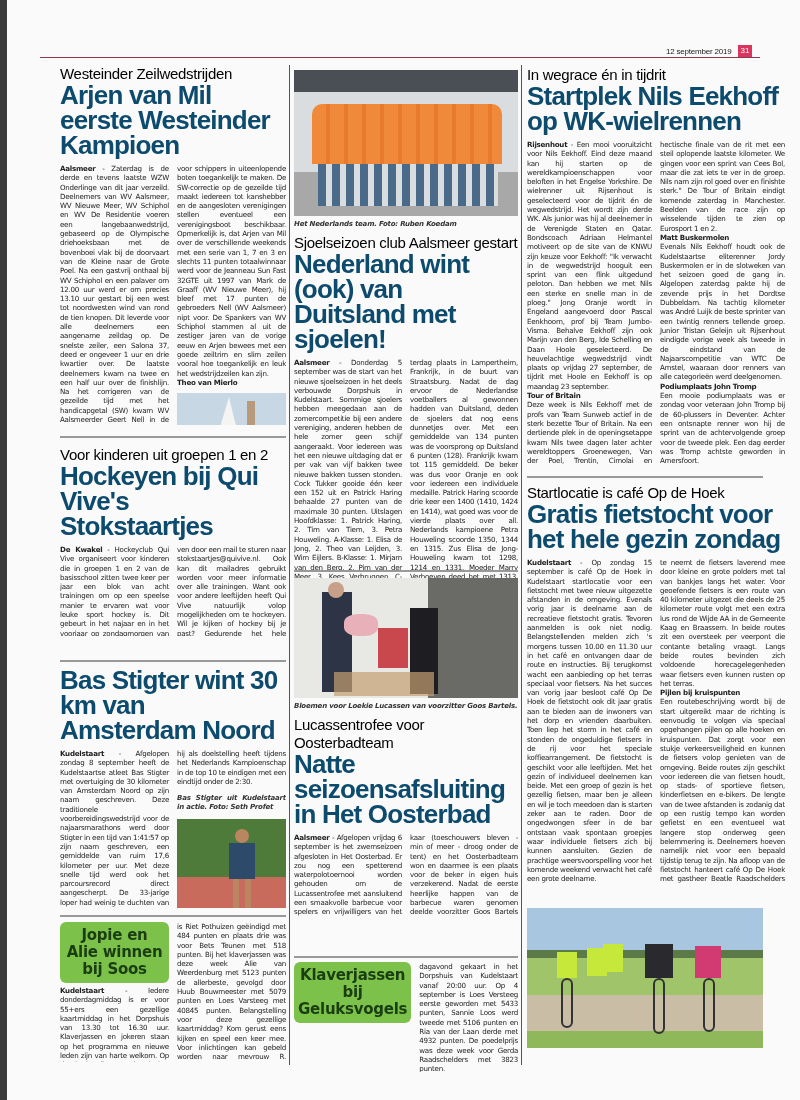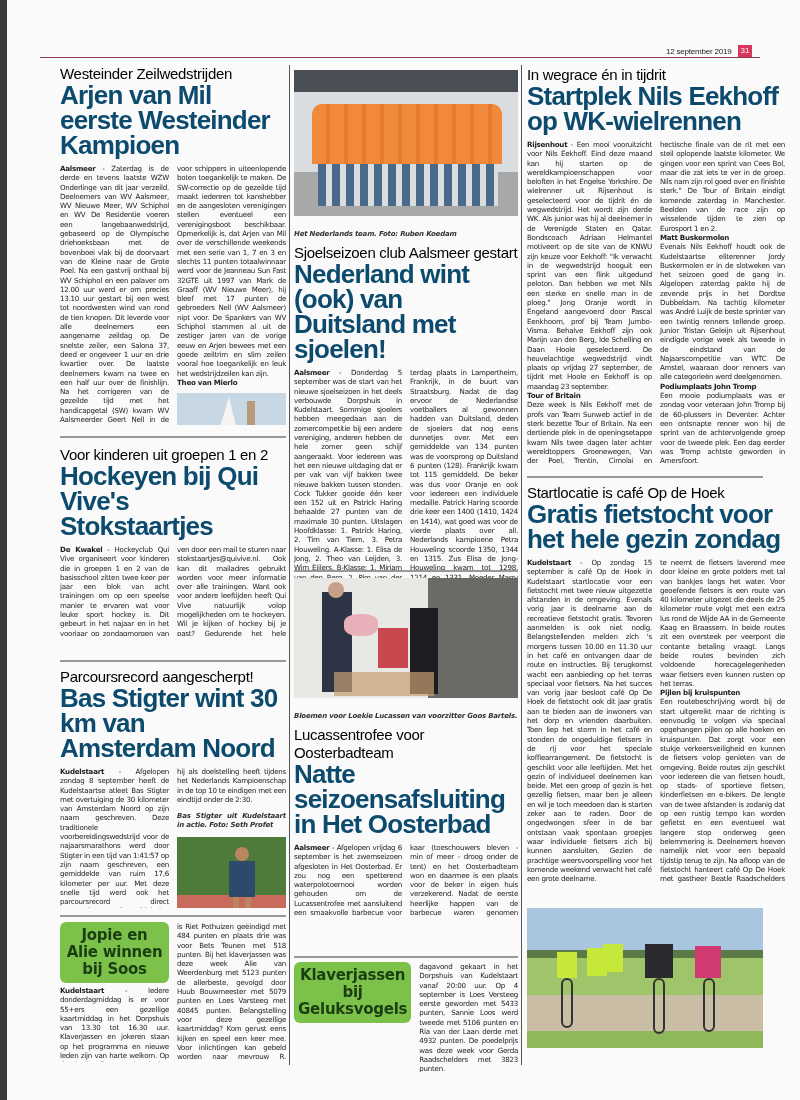--- a/index.html
+++ b/index.html
@@ -10,21 +10,21 @@
 .date{position:absolute;left:666px;top:47px;font-size:8px;color:#222;letter-spacing:-.2px}
 .pagenum{position:absolute;left:738px;top:45px;width:14px;height:12px;background:#d9365e;color:#fff;font-size:8px;text-align:center;line-height:12px}
 .art{position:absolute;overflow:hidden}
 .kicker{font-size:15px;font-weight:400;color:#000000;letter-spacing:-.3px;line-height:18px}
 .head{font-size:26px;font-weight:700;color:#0c4a6e;line-height:25px;letter-spacing:-.8px;font-family:"Liberation Sans",sans-serif}
 .cols{display:flex;gap:8px;margin-top:6px}
 .col{flex:1;font-size:7.1px;line-height:9.3px;text-align:justify;color:#222;font-family:"DejaVu Sans",sans-serif;letter-spacing:-.25px}
 .col p{margin:0}
 .col b{font-weight:700}
 .sub{font-weight:700;margin-top:4px}
-.cap{font-size:7px;font-style:italic;font-weight:700;color:#333;margin-top:12px;font-family:"DejaVu Sans",sans-serif;letter-spacing:-.2px}
+.cap{font-size:7px;font-style:italic;font-weight:700;color:#333;margin-top:2px;font-family:"DejaVu Sans",sans-serif;letter-spacing:-.2px}
 .photo{position:absolute;overflow:hidden}
 .rule{position:absolute;height:2px;background:#999}
 .vrule{position:absolute;width:1px;background:#555}
 .greenbox{background:#7cc24a;border-radius:6px;color:#1b3d12;font-weight:700;text-align:center;font-size:15px;line-height:17px;padding:5px 4px}
 </style>
 </head>
 <body>
 
 <div class="leftbar"></div>
 <div class="topline"></div>
@@ -53,21 +53,20 @@
   <div class="kicker">Voor kinderen uit groepen 1 en 2</div>
   <div class="head">Hockeyen bij Qui Vive's Stokstaartjes</div>
   <div class="cols">
     <div class="col"><b>De Kwakel</b><span> - Hockeyclub Qui Vive organiseert voor kinderen die in groepen 1 en 2 van de basisschool zitten twee keer per jaar een blok van acht trainingen om op een speelse manier te ervaren wat voor leuke sport hockey is. Dit gebeurt in het najaar en in het voorjaar op zondagmorgen van 9.30 tot 10.30 uur. Een super gezellige, sportieve start van de dag! Aanstaande zondag 15 september gaat de club weer van start met het najaarsblok! Kinderen kunnen zich hier nog voor opge-</span></div>
     <div class="col">ven door een mail te sturen naar stokstaartjes@quivive.nl. Ook kan dit mailadres gebruikt worden voor meer informatie over alle trainingen. Want ook voor andere leeftijden heeft Qui Vive natuurlijk volop mogelijkheden om te hockeyen. Wil je kijken of hockey bij je past? Gedurende het hele seizoen kun je instromen als nieuw lid en je aanmelden voor twee proeftrainingen. Kijk op www.quivive.nl of neem voor de mogelijkheden van proeflessen contact op via proefles@quivive.nl</div>
   </div>
 </div>
 <div class="rule" style="left:60px;top:660px;width:226px"></div>
 
 <div class="art" style="left:60px;top:668px;width:226px;height:240px">
-  <div class="kicker">Parcoursrecord aangescherpt!</div>
   <div class="head">Bas Stigter wint 30 km van Amsterdam Noord</div>
   <div class="cols">
     <div class="col"><b>Kudelstaart</b><span> - Afgelopen zondag 8 september heeft de Kudelstaartse atleet Bas Stigter met overtuiging de 30 kilometer van Amsterdam Noord op zijn naam geschreven. Deze traditionele voorbereidingswedstrijd voor de najaarsmarathons werd door Stigter in een tijd van 1:41:57 op zijn naam geschreven, een gemiddelde van ruim 17,6 kilometer per uur. Met deze snelle tijd werd ook het parcoursrecord direct aangescherpt. De 33-jarige loper had weinig te duchten van zijn concurrentie en soleerde vanaf kilometer 9 door de polders van Amsterdam Noord, met de vele koeien als supporters langs de lijn. De 33-jarige loper is in voorbereiding op de Amsterdam Marathon waar</span></div>
     <div class="col">
       <p>hij als doelstelling heeft tijdens het Nederlands Kampioenschap in de top 10 te eindigen met een eindtijd onder de 2:30.</p>
       <p class="cap" style="margin-top:8px">Bas Stigter uit Kudelstaart in actie. Foto: Seth Profet</p>
       <div style="margin-top:6px;height:106px;background:linear-gradient(#4e7a3a 0 55%,#c96b5c 55%);position:relative">
         <div style="position:absolute;left:58px;top:10px;width:14px;height:14px;border-radius:50%;background:#b98660"></div>
         <div style="position:absolute;left:52px;top:24px;width:26px;height:36px;background:#2e4a6a"></div>
         <div style="position:absolute;left:56px;top:60px;width:6px;height:40px;background:#b98660"></div>

